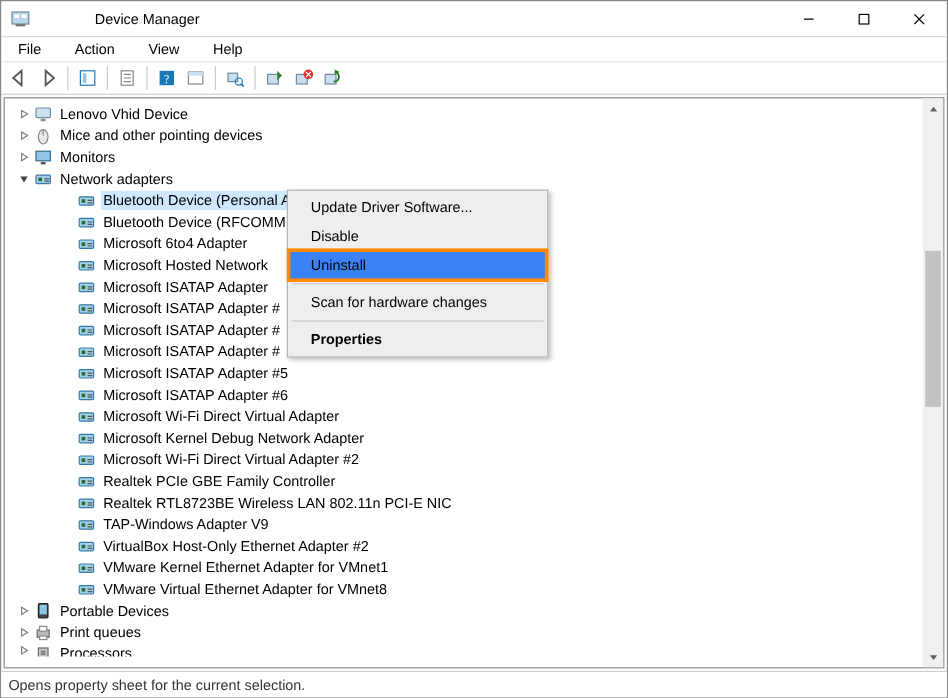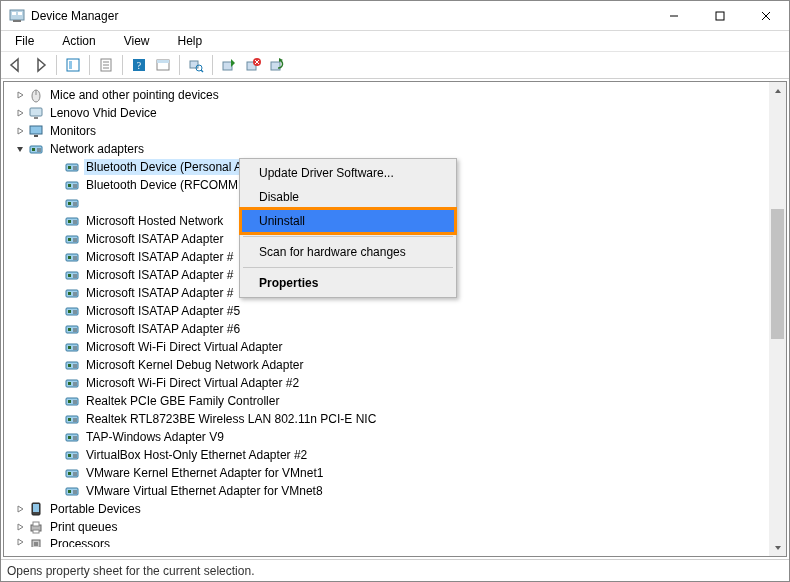--- a/index.html
+++ b/index.html
@@ -1,21 +1,21 @@
 <!DOCTYPE html>
 <html><head>
 <meta charset="utf-8">
 <style>
   * { box-sizing: border-box; }
   html, body { margin:0; padding:0; font-family: "Segoe UI", Tahoma, sans-serif; font-size:12px; color:#000; background:#fff; }
   .window { width:790px; height:582px; border:1px solid #888; display:flex; flex-direction:column; background:#fff; }
   
   .titlebar { height:30px; display:flex; align-items:center; padding:0 0 0 8px; border-bottom:1px solid #d9d9d9; }
   .titlebar .appicon { width:16px; height:16px; margin-right:6px; }
-  .titlebar .title { flex:1; font-size:12px; }
+  .titlebar .title { flex:1; font-size:12px;margin-left:48px; }
   .titlebar .winbtn { width:46px; height:30px; display:flex; align-items:center; justify-content:center; }
   .titlebar .winbtn svg { width:10px; height:10px; }
   
   .menubar { height:20px; display:flex; align-items:center; padding:0 6px; gap:12px; }
   .menuitem { padding:2px 8px; font-size:12px; }
   
   .toolbar { height:28px; border-top:1px solid #e5e5e5; border-bottom:1px solid #d0d0d0; display:flex; align-items:center; padding:0 4px; gap:2px; }
   .tbtn { width:22px; height:22px; display:flex; align-items:center; justify-content:center; border:1px solid transparent; }
   .tbtn svg { width:16px; height:16px; }
   .tsep { width:1px; height:20px; background:#ccc; margin:0 3px; }
@@ -159,36 +159,36 @@
   <div class="client">
     <div class="treewrap">
       <div class="tree" id="tree-root">
           <div class="node">
             <span class="arrow">
               <svg viewBox="0 0 8 8">
                 <path d="M2 1 L7 4 L2 7 Z" fill="none" stroke="#808080"></path>
               </svg>
             </span>
             <span class="icon"><svg viewBox="0 0 16 16">
+                <rect x="2" y="3" width="12" height="8" rx="1" fill="#cfe3ef" stroke="#6a8ca1"></rect>
+                <rect x="6" y="12" width="4" height="2" fill="#888"></rect>
+              </svg></span>
+            <span class="label">Lenovo Vhid Device</span>
+          </div>
+          <div class="node">
+            <span class="arrow">
+              <svg viewBox="0 0 8 8">
+                <path d="M2 1 L7 4 L2 7 Z" fill="none" stroke="#808080"></path>
+              </svg>
+            </span>
+            <span class="icon"><svg viewBox="0 0 16 16">
                 <ellipse cx="8" cy="9" rx="4" ry="6" fill="#e8e8e8" stroke="#888"></ellipse>
                 <line x1="8" y1="3" x2="8" y2="8" stroke="#888"></line>
               </svg></span>
             <span class="label">Mice and other pointing devices</span>
-          </div>
-          <div class="node">
-            <span class="arrow">
-              <svg viewBox="0 0 8 8">
-                <path d="M2 1 L7 4 L2 7 Z" fill="none" stroke="#808080"></path>
-              </svg>
-            </span>
-            <span class="icon"><svg viewBox="0 0 16 16">
-                <rect x="2" y="3" width="12" height="8" rx="1" fill="#cfe3ef" stroke="#6a8ca1"></rect>
-                <rect x="6" y="12" width="4" height="2" fill="#888"></rect>
-              </svg></span>
-            <span class="label">Lenovo Vhid Device</span>
           </div>
           <div class="node">
             <span class="arrow">
               <svg viewBox="0 0 8 8">
                 <path d="M2 1 L7 4 L2 7 Z" fill="none" stroke="#808080"></path>
               </svg>
             </span>
             <span class="icon"><svg viewBox="0 0 16 16">
                 <rect x="2" y="3" width="12" height="8" fill="#8fc6e8" stroke="#3a6b8a"></rect>
                 <rect x="6" y="12" width="4" height="2" fill="#555"></rect>
@@ -231,20 +231,21 @@
               <span class="label">Bluetooth Device (RFCOMM</span>
             </div>
             <div class="node">
               <span class="arrow"></span>
               <span class="icon"><svg viewBox="0 0 16 16">
                   <rect x="2" y="5" width="12" height="7" rx="1" fill="#9fd0ec" stroke="#3a7aa0"></rect>
                   <rect x="4" y="7" width="3" height="3" fill="#2a6a2a"></rect>
                   <line x1="9" y1="8" x2="13" y2="8" stroke="#555"></line>
                   <line x1="9" y1="10" x2="13" y2="10" stroke="#555"></line>
                 </svg></span>
+              <span class="label">Microsoft 6to4 Adapter</span>
             </div>
             <div class="node">
               <span class="arrow"></span>
               <span class="icon"><svg viewBox="0 0 16 16">
                   <rect x="2" y="5" width="12" height="7" rx="1" fill="#9fd0ec" stroke="#3a7aa0"></rect>
                   <rect x="4" y="7" width="3" height="3" fill="#2a6a2a"></rect>
                   <line x1="9" y1="8" x2="13" y2="8" stroke="#555"></line>
                   <line x1="9" y1="10" x2="13" y2="10" stroke="#555"></line>
                 </svg></span>
               <span class="label">Microsoft Hosted Network</span>

